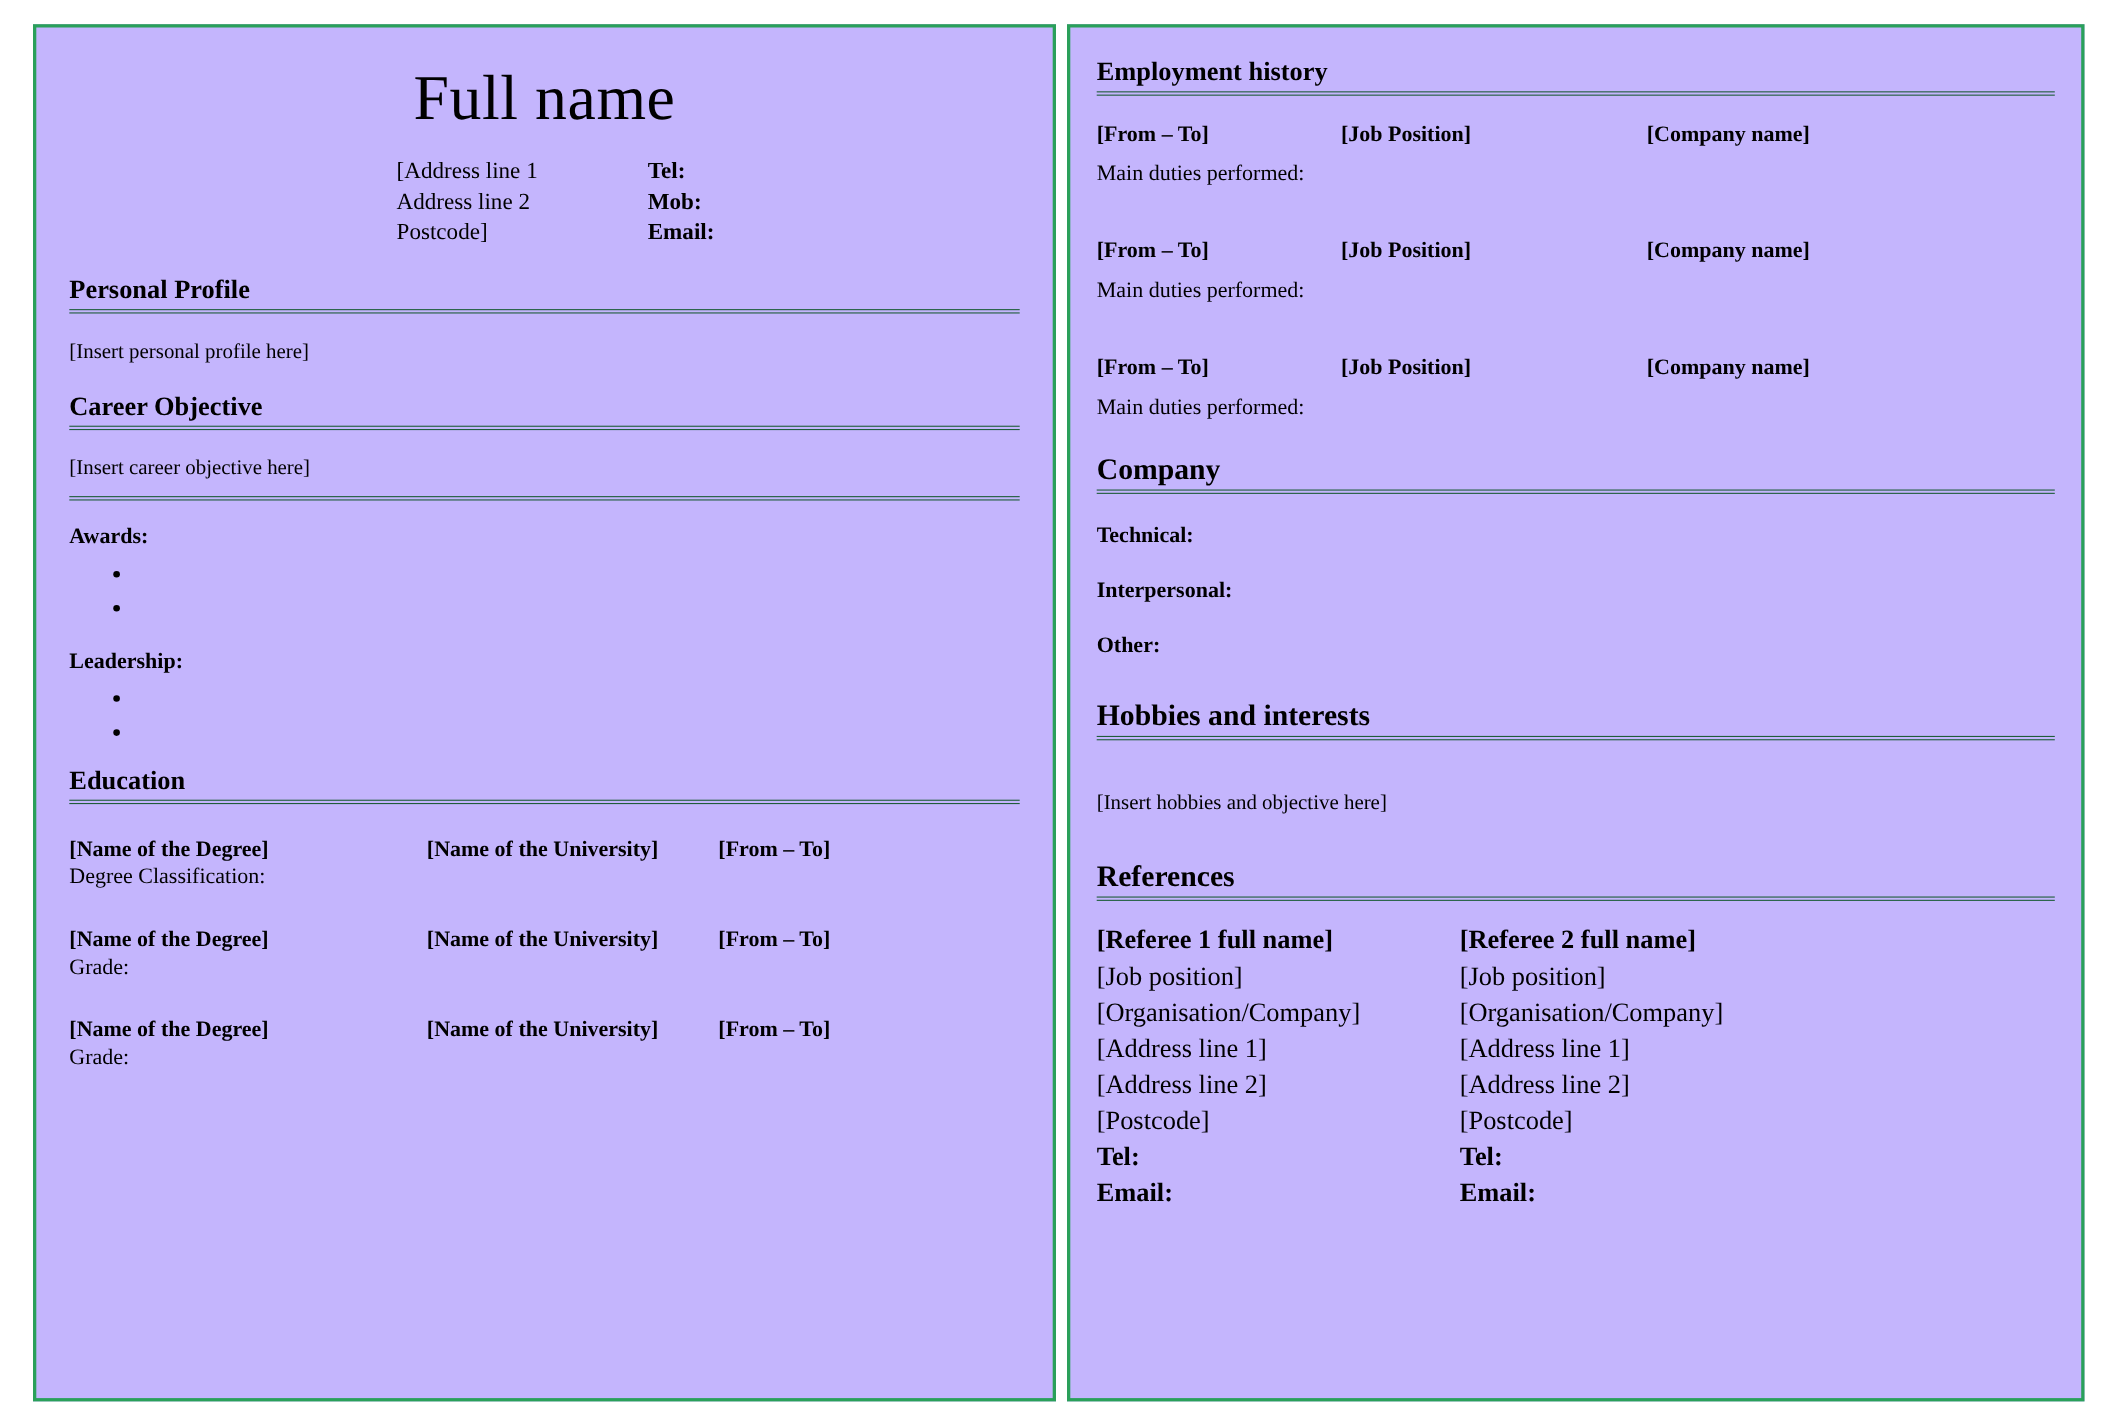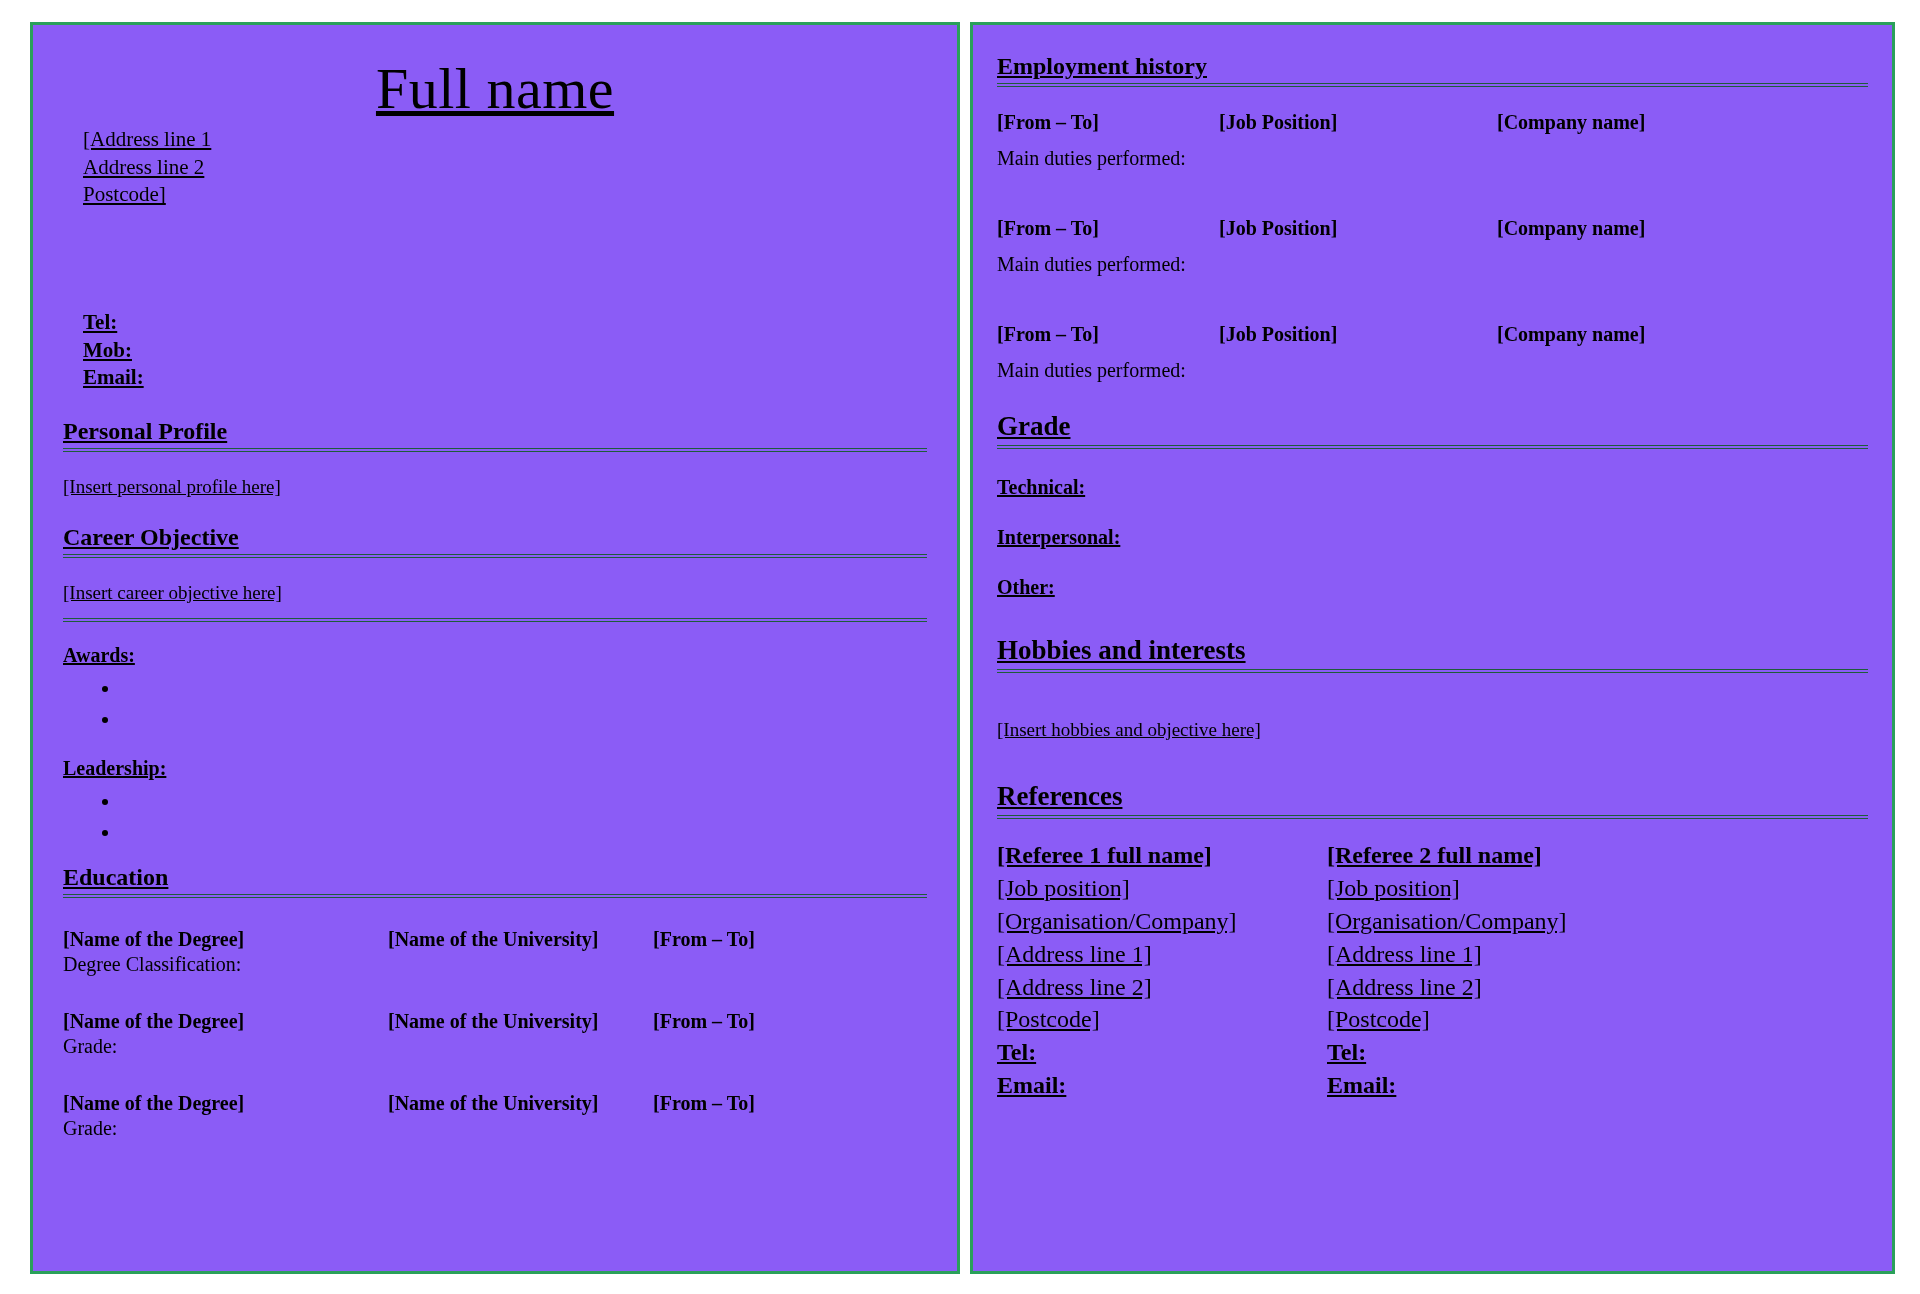--- a/index.html
+++ b/index.html
@@ -18,24 +18,23 @@
     position: relative;
     width: 1920px;
     height: 1294px;
     box-sizing: border-box;
     display: flex;
     gap: 10px;
     padding: 22px 18px 20px 30px;
   }
   .panel {
     border: 3px solid #2aa05a;
-    background: #8b5cf6;
+    background: #c4b5fd;
     box-sizing: border-box;
     position: relative;
-    text-decoration: underline;
   }
   .panel-left {
     width: 930px;
     padding: 14px 30px 10px 30px;
   }
   .panel-right {
     width: 925px;
     padding: 14px 24px 10px 24px;
   }
 
@@ -45,23 +44,22 @@
     font-size: 58px;
     line-height: 1.05;
     font-weight: 400;
     margin: 20px 0 6px 0;
     letter-spacing: 0.5px;
   }
   .contact-row {
     display: flex;
     justify-content: center;
     gap: 100px;
-    margin-top: 6px;
+    margin-top: 22px;
     margin-left: 20px;
-    flex-direction: column;
   }
   .addr-block {
     font-size: 21px;
     line-height: 1.32;
   }
   .tel-block {
     font-size: 21px;
     font-weight: bold;
     line-height: 1.32;
   }
@@ -250,21 +248,21 @@
 
       <div class="job-row" style="margin-top:36px;">
         <span class="j1">[From – To]</span>
         <span class="j2">[Job Position]</span>
         <span class="j3">[Company name]</span>
         <span class="j4">Main duties performed:</span>
       </div>
     </div>
 
     <div style="margin-top:18px;">
-      <div class="sec-title">Grade</div>
+      <div class="sec-title">Company</div>
       <div class="sec-rule"></div>
       <div class="skill-label">Technical:</div>
       <div class="skill-label">Interpersonal:</div>
       <div class="skill-label">Other:</div>
     </div>
 
     <div style="margin-top:36px;">
       <div class="sec-title">Hobbies and interests</div>
       <div class="sec-rule"></div>
       <div class="body-text" style="margin-top:46px;">[Insert hobbies and objective here]</div>

